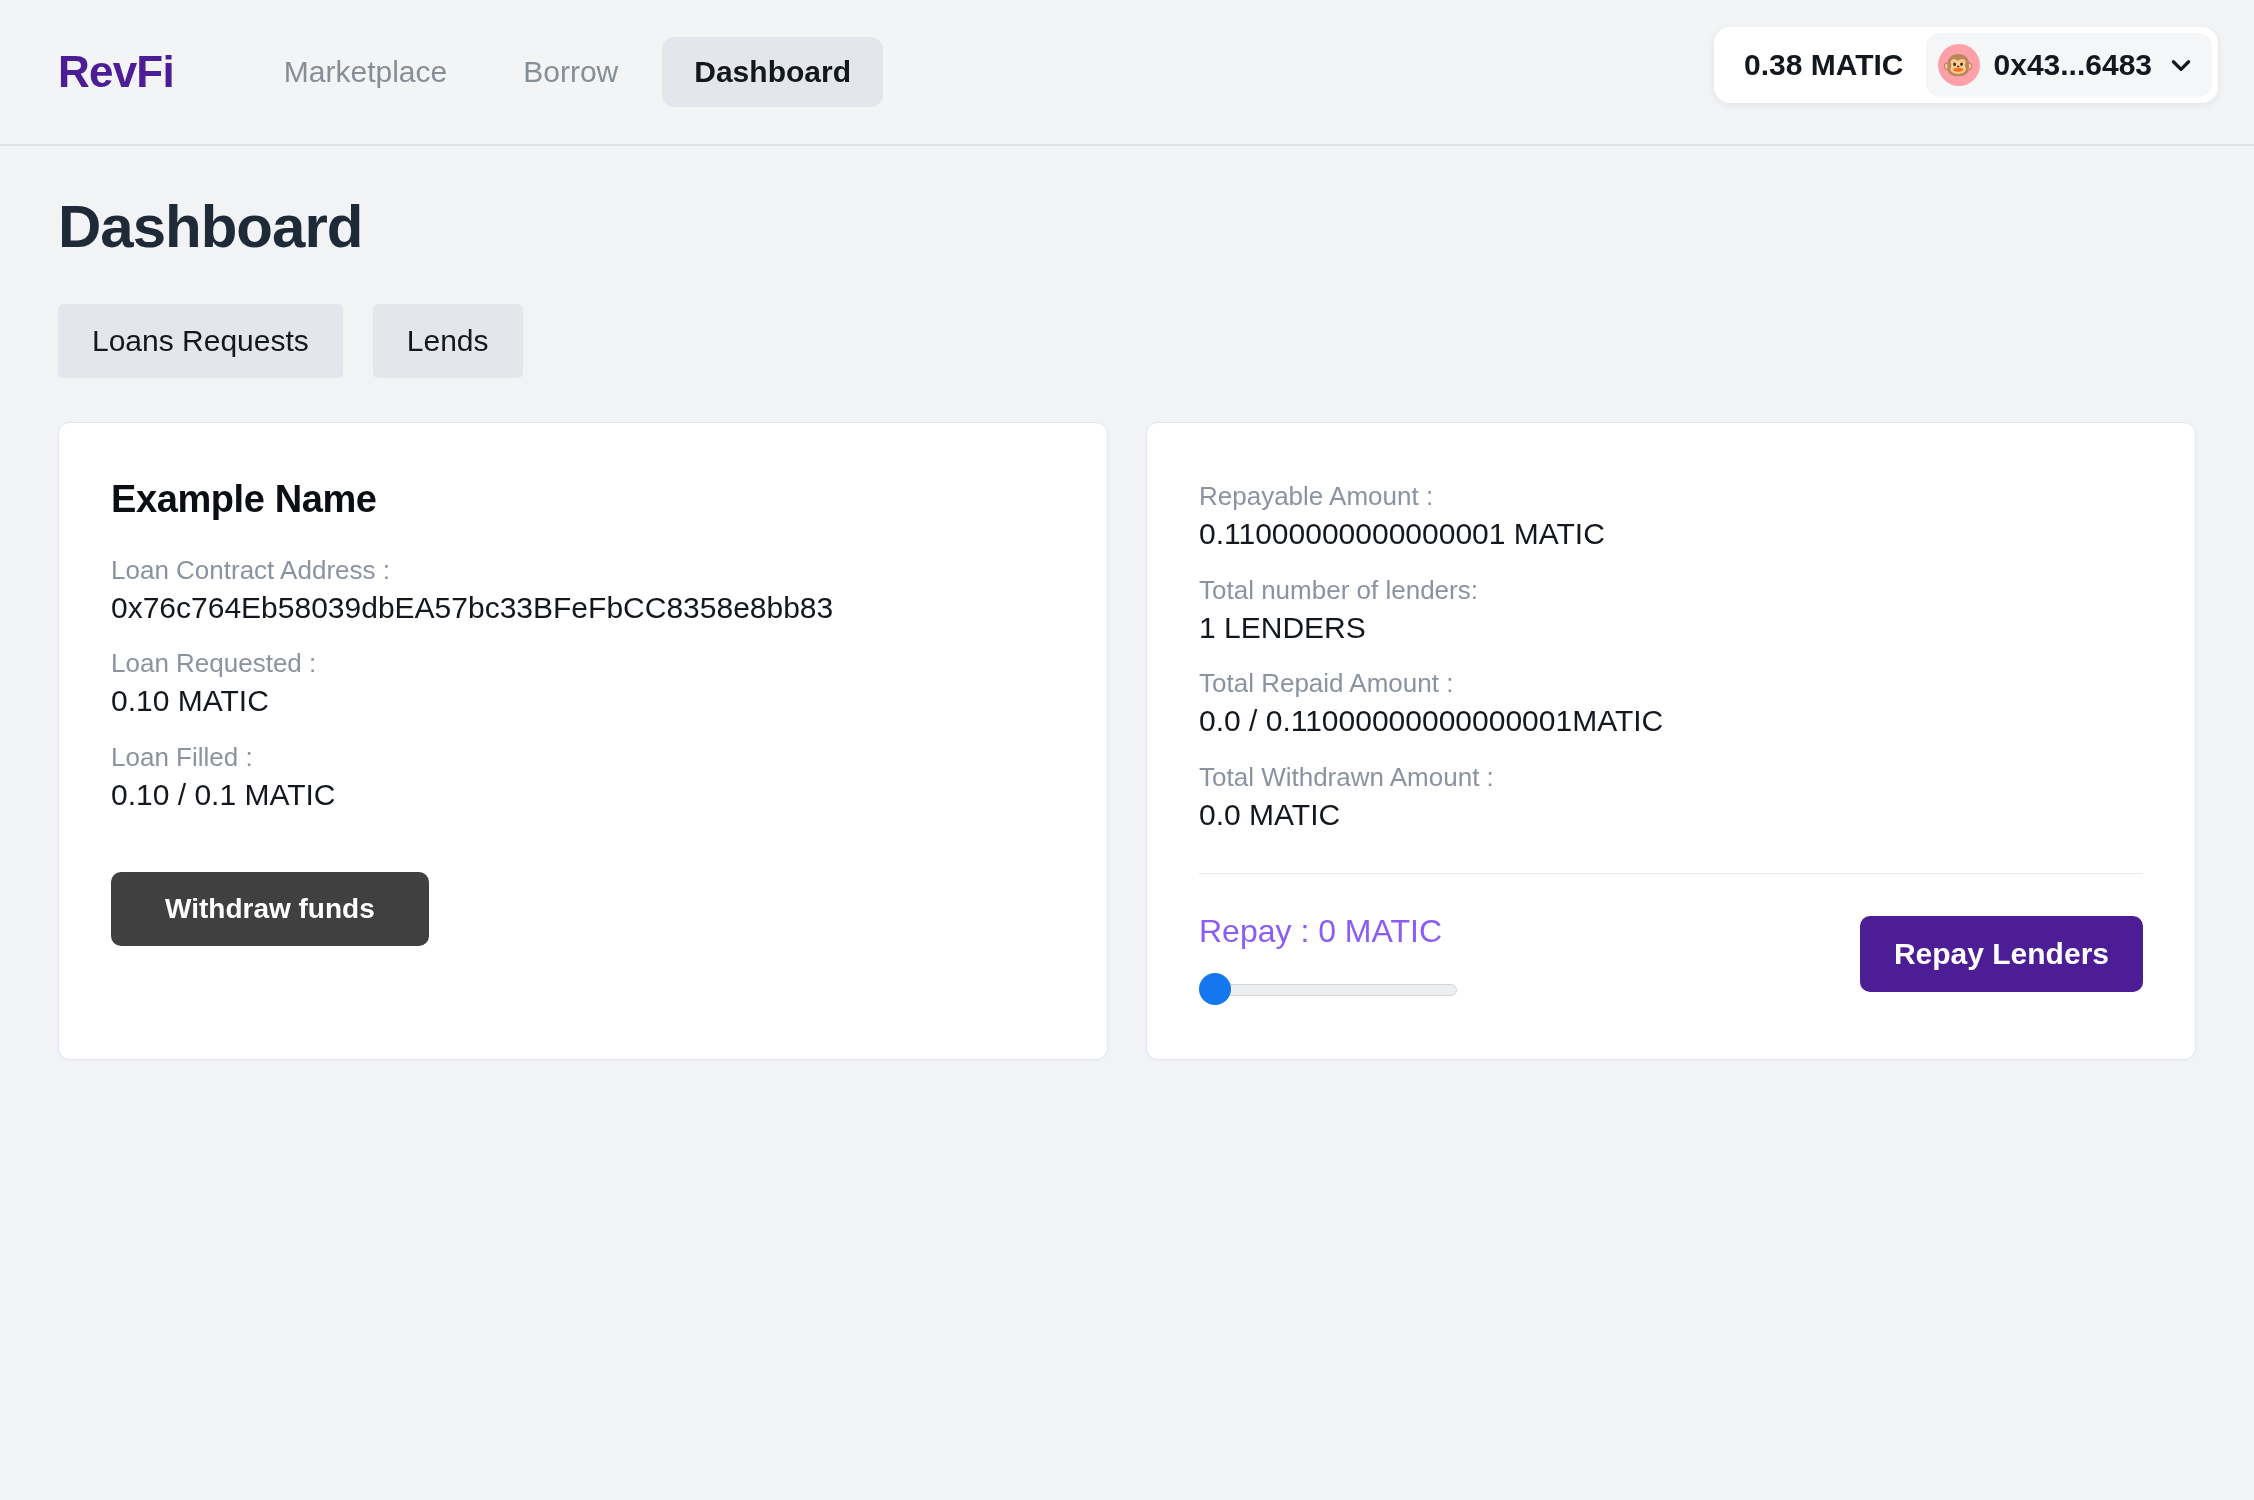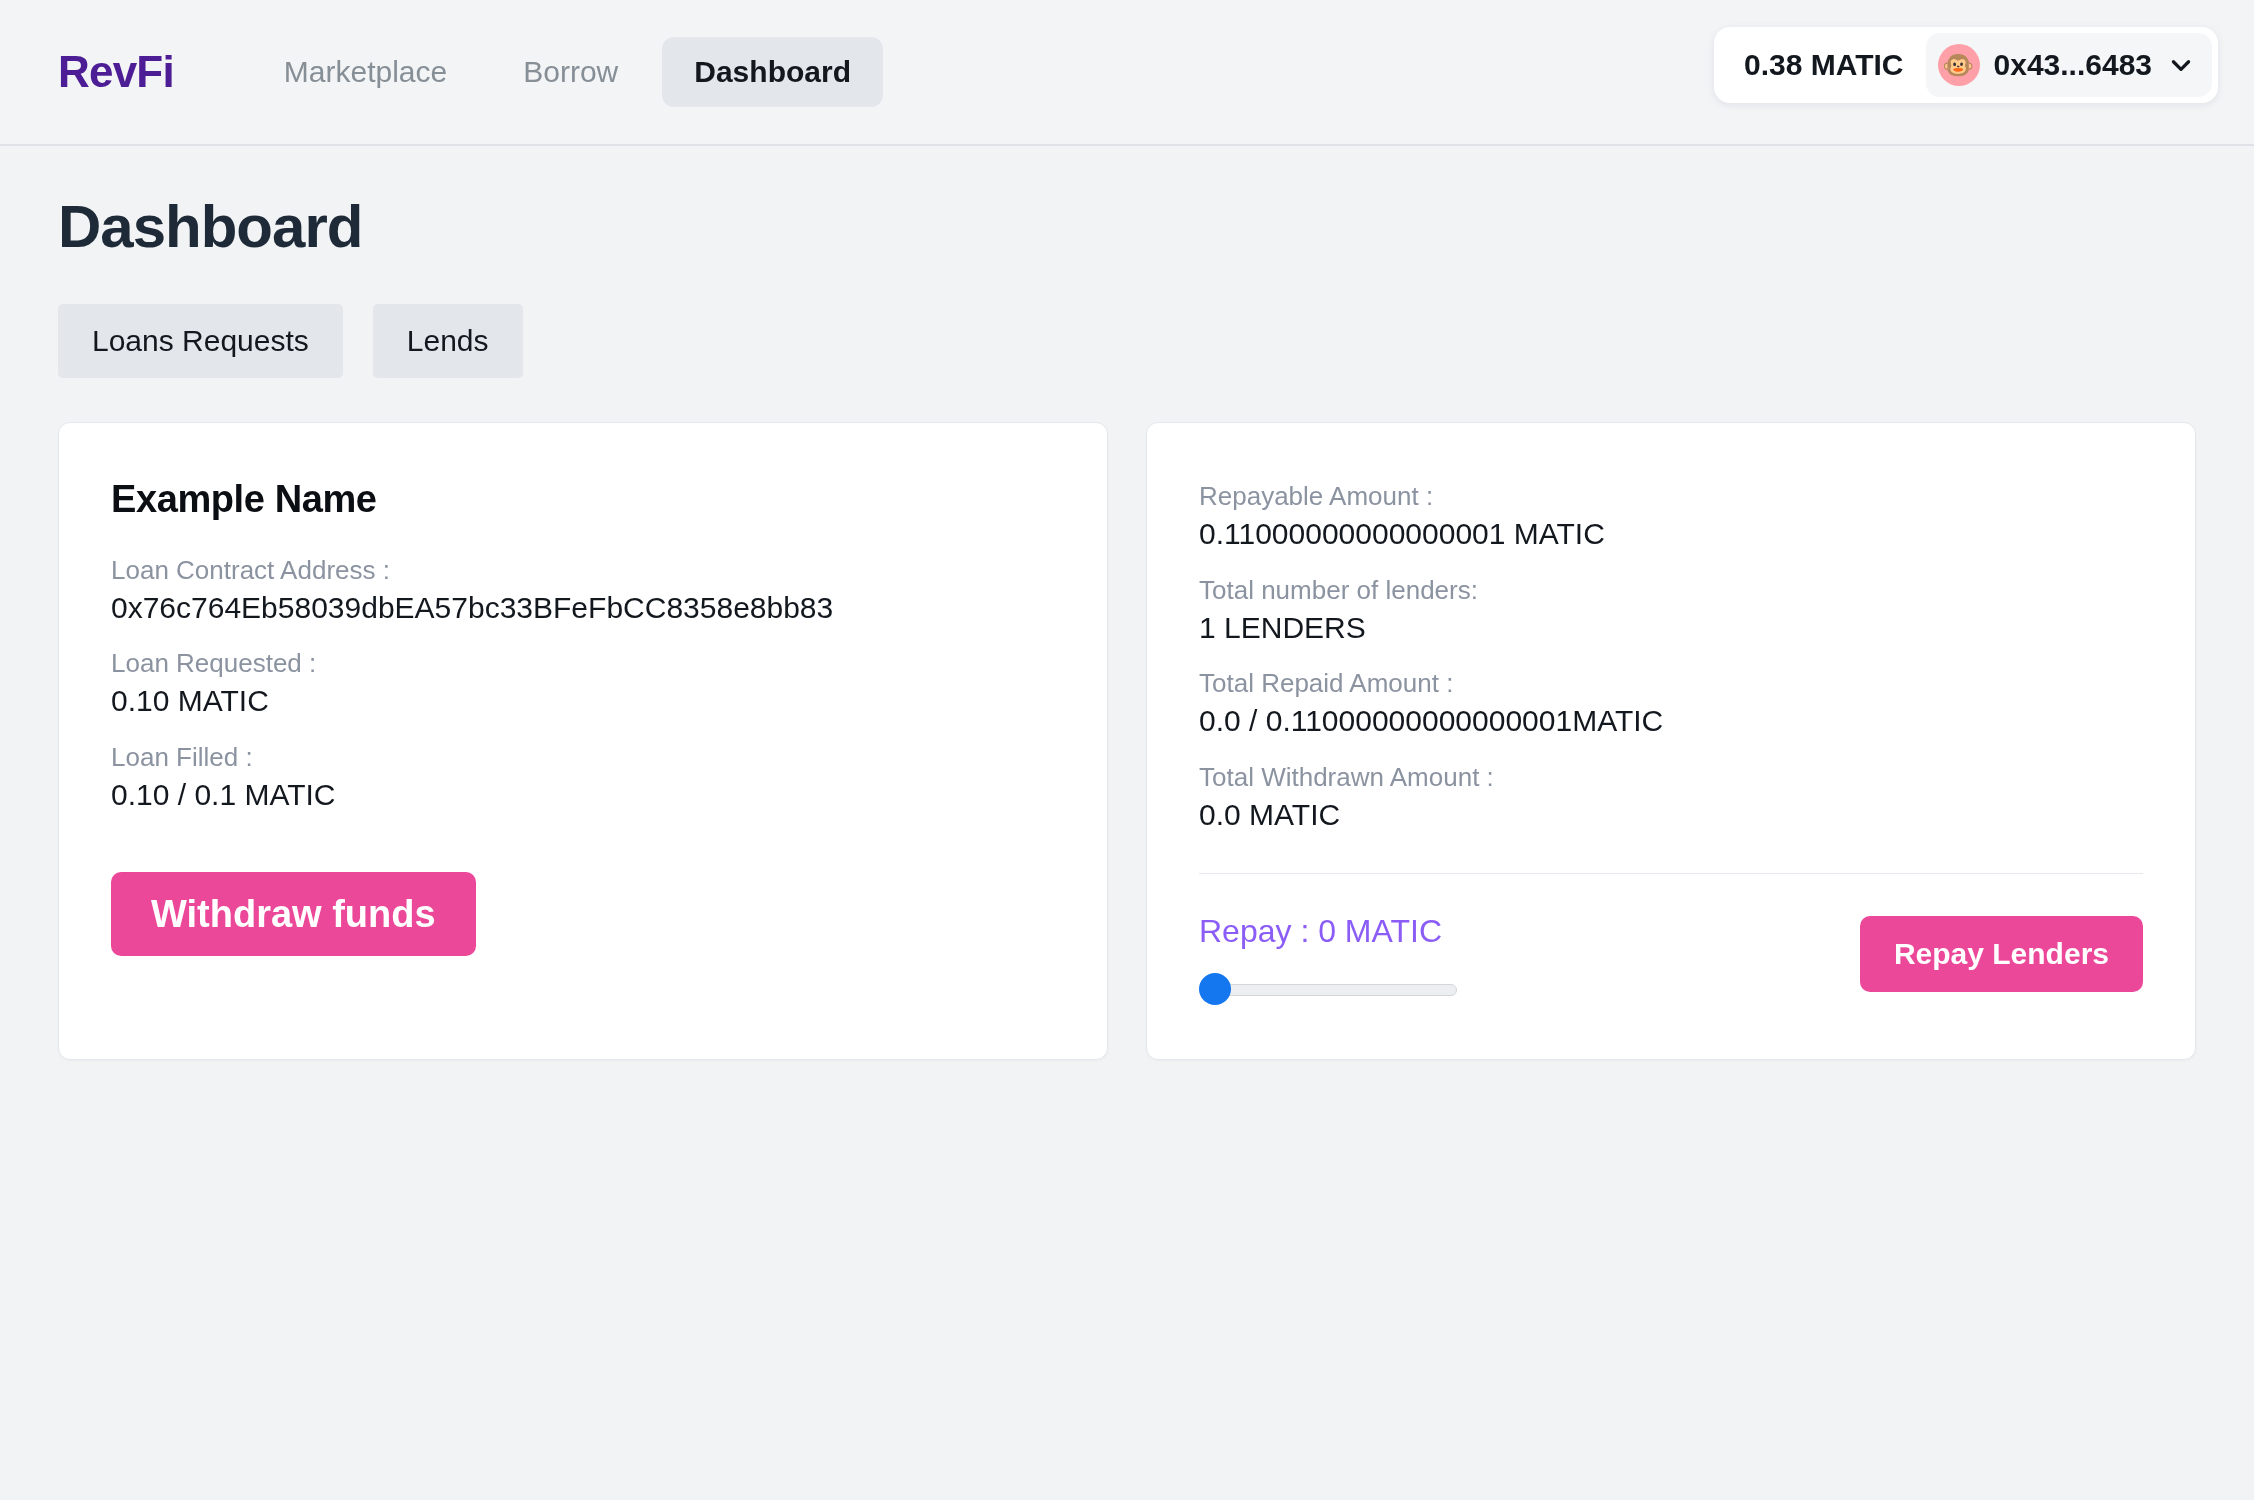--- a/index.html
+++ b/index.html
@@ -182,28 +182,28 @@
   .field-value {
     font-size: 30px;
     color: #13181f;
     line-height: 1.35;
     white-space: nowrap;
   }
 
   .btn-withdraw {
     margin-top: 56px;
     display: inline-block;
-    background: #ec4899;
+    background: #404040;
     color: #ffffff;
     border: none;
     border-radius: 10px;
     font-family: inherit;
-    font-size: 38px;
-    font-weight: 700;
-    padding: 23px 40px;
+    font-size: 28px;
+    font-weight: 700;
+    padding: 23px 54px;
     line-height: 1;
     cursor: pointer;
   }
 
   
   .card-right .field-label:first-child { margin-top: 0; }
 
   .divider {
     height: 1px;
     background: #e6e9ed;
@@ -250,21 +250,21 @@
     left: 0;
     top: 0;
     width: 32px;
     height: 32px;
     border-radius: 50%;
     background: #1577ef;
     cursor: pointer;
   }
 
   .btn-repay {
-    background: #ec4899;
+    background: #4c1d95;
     color: #ffffff;
     border: none;
     border-radius: 10px;
     font-family: inherit;
     font-size: 30px;
     font-weight: 700;
     padding: 23px 34px;
     line-height: 1;
     cursor: pointer;
     white-space: nowrap;

